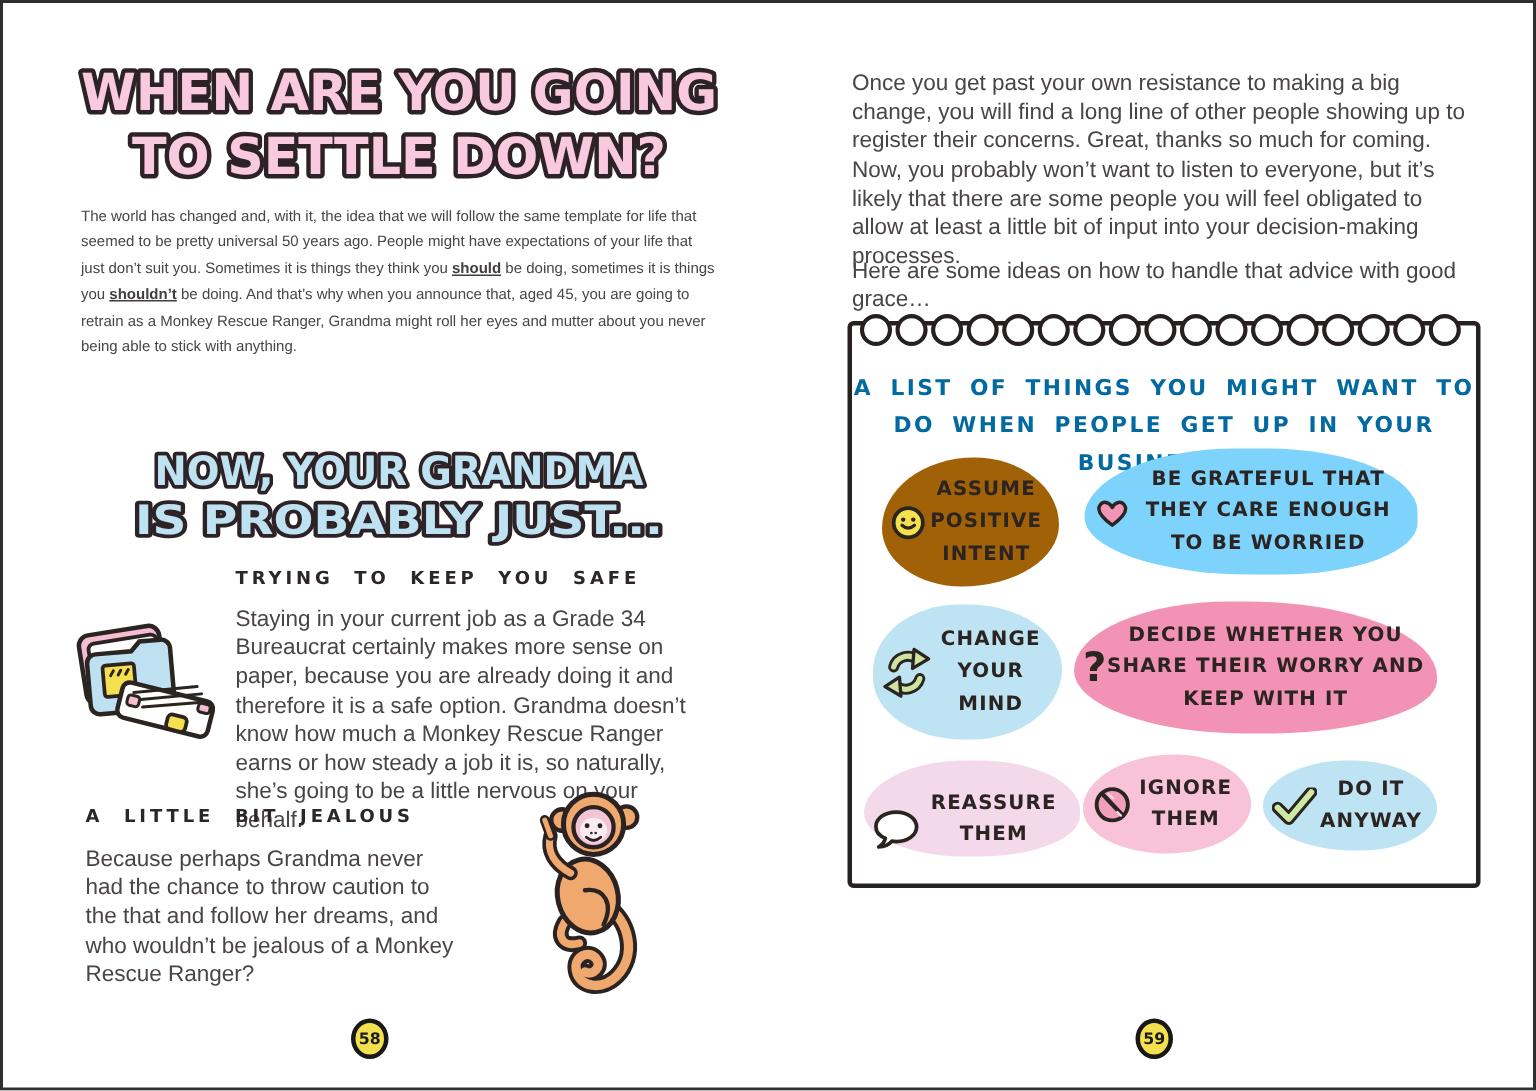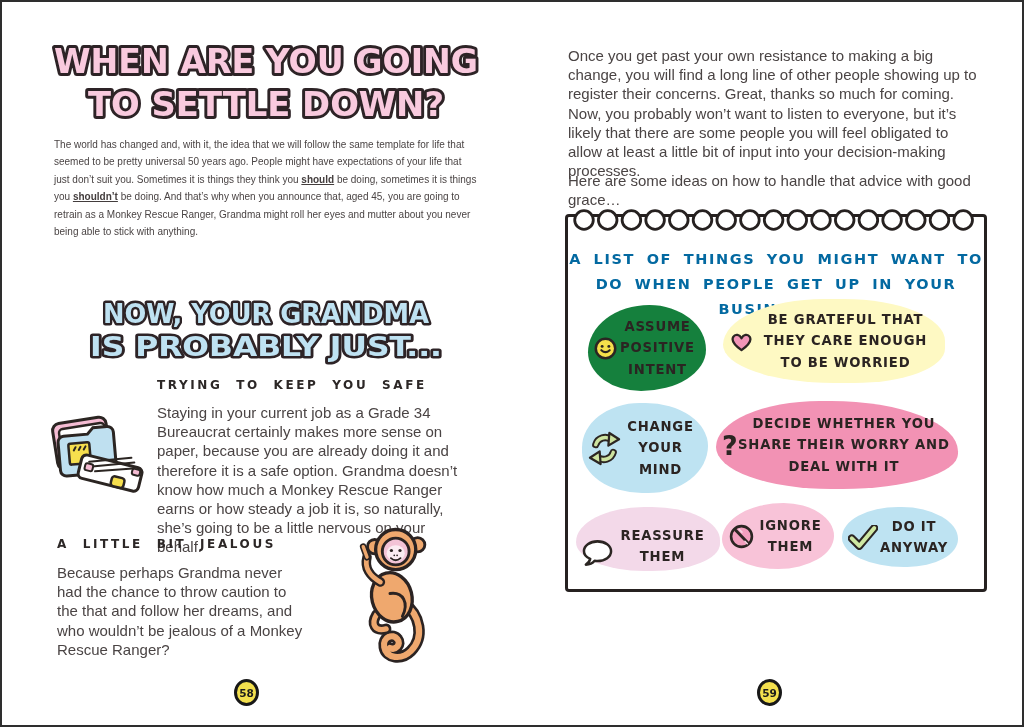--- a/index.html
+++ b/index.html
@@ -166,33 +166,33 @@
           <circle cx="345.8" cy="15" r="9.3" fill="#ffffff" stroke="#262120" stroke-width="2.8"></circle>
           <circle cx="369.5" cy="15" r="9.3" fill="#ffffff" stroke="#262120" stroke-width="2.8"></circle>
           <circle cx="393.2" cy="15" r="9.3" fill="#ffffff" stroke="#262120" stroke-width="2.8"></circle>
         </svg>
 
       <div class="box-title">
         <div>A LIST OF THINGS YOU MIGHT WANT TO</div>
         <div>DO WHEN PEOPLE GET UP IN YOUR BUSINESS...</div>
       </div>
 
-      <div class="blob blob-a" style="background-color: #15803d;">
+      <div class="blob blob-a" style="background-color: #a16207;">
         <span class="ic">
           <svg width="23" height="23" viewBox="0 0 22 22">
             <circle cx="11" cy="11" r="9.3" fill="#f6e04b" stroke="#2b2522" stroke-width="2.4"></circle>
             <circle cx="7.8" cy="9" r="1.4" fill="#2b2522"></circle>
             <circle cx="14.2" cy="9" r="1.4" fill="#2b2522"></circle>
             <path d="M7,12.6 Q11,16.2 15,12.6" fill="none" stroke="#2b2522" stroke-width="2" stroke-linecap="round"></path>
           </svg>
         </span>
         <span class="txt">ASSUME POSITIVE INTENT</span>
       </div>
 
-      <div class="blob blob-b" style="background-color: #fef9c3;">
+      <div class="blob blob-b" style="background-color: #7dd3fc;">
         <span class="ic">
           <svg width="25" height="23" viewBox="0 0 26 24">
             <path d="M13,21 C5.5,15.5 2,11 4.4,7.2 C6.6,3.8 11,4.8 13,8.6 C15,4.8 19.4,3.8 21.6,7.2 C24,11 20.5,15.5 13,21 Z" fill="#f295b7" stroke="#2b2522" stroke-width="2.4" stroke-linejoin="round"></path>
           </svg>
         </span>
         <span class="txt">BE GRATEFUL THAT THEY CARE ENOUGH TO BE WORRIED</span>
       </div>
 
       <div class="blob blob-c" style="background-color: rgb(190, 227, 242);">
         <span class="ic">
@@ -203,21 +203,21 @@
             <path d="M26,22 A10,10 0 0 1 10,27" fill="none" stroke="#2b2522" stroke-width="7.5" stroke-linecap="round"></path>
             <path d="M26,22 A10,10 0 0 1 10,27" fill="none" stroke="#cde39f" stroke-width="3.6" stroke-linecap="round"></path>
             <polygon points="12,21 2,27.5 13,34" fill="#cde39f" stroke="#2b2522" stroke-width="2.3" stroke-linejoin="round"></polygon>
           </svg>
         </span>
         <span class="txt">CHANGE YOUR MIND</span>
       </div>
 
       <div class="blob blob-d" style="background-color: rgb(242, 146, 180);">
         <span class="ic qmark">?</span>
-        <span class="txt">DECIDE WHETHER YOU SHARE THEIR WORRY AND DEAL WITH IT</span>
+        <span class="txt">DECIDE WHETHER YOU SHARE THEIR WORRY AND KEEP WITH IT</span>
       </div>
 
       <div class="blob blob-e" style="background-color: rgb(243, 217, 233);">
         <span class="ic">
           <svg width="31" height="28" viewBox="0 0 32 28">
             <path d="M16,2 C8,2 2,6.5 2,12 C2,15.5 4.5,18.5 8.5,20 C8,22.5 6.5,24.5 4,26 C8,26 11,24.5 13,22 C14,22.2 15,22.3 16,22.3 C24,22.3 30,17.8 30,12.3 C30,6.6 24,2 16,2 Z" fill="#ffffff" stroke="#2b2522" stroke-width="2.6" stroke-linejoin="round"></path>
           </svg>
         </span>
         <span class="txt">REASSURE THEM</span>
       </div>

